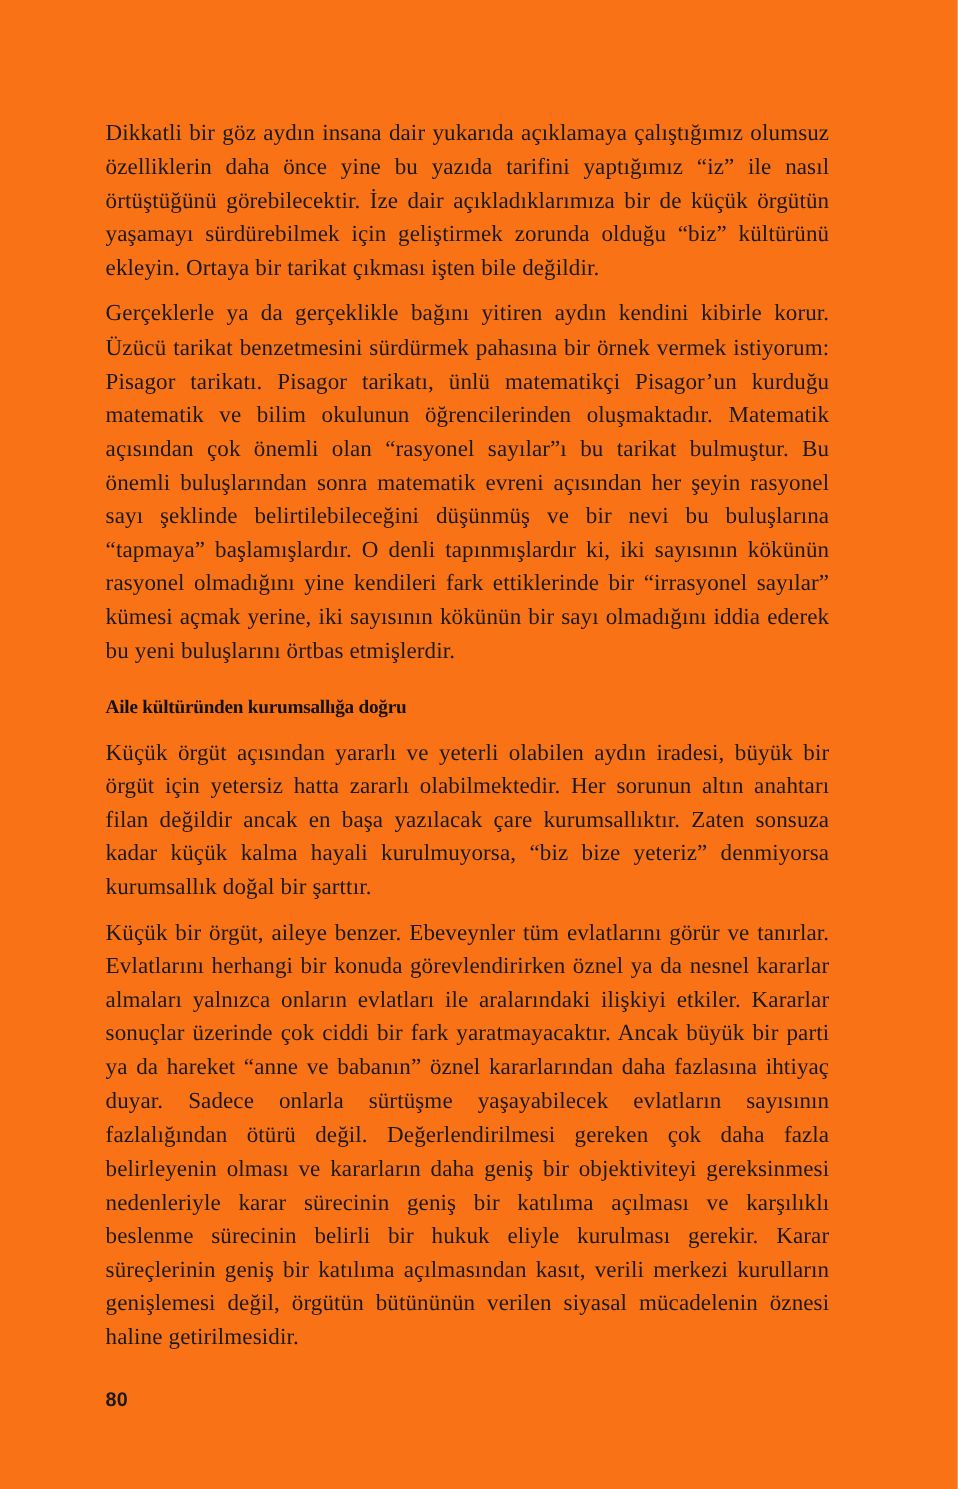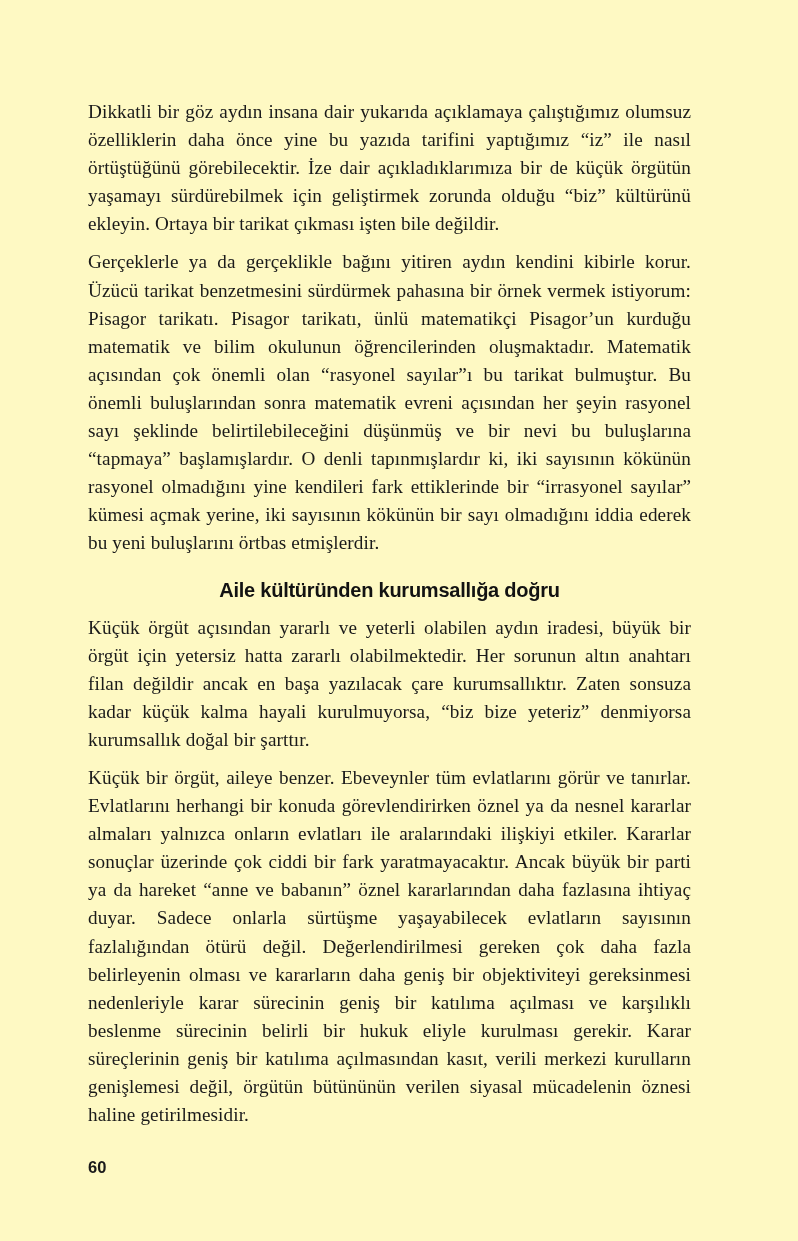--- a/index.html
+++ b/index.html
@@ -18,21 +18,21 @@
     color: #1a1a1a;
     -webkit-font-smoothing: antialiased;
   }
 
   .page {
     position: absolute;
     left: 0;
     top: 0;
     width: 798px;
     height: 1241px;
-    background: #fef9c3;
+    background: #f97316;
   }
 
   .content {
     position: absolute;
     left: 88px;
     top: 98px;
     width: 603px;
   }
 
   p.body-para {
@@ -44,28 +44,27 @@
     letter-spacing: 0.005em;
     word-spacing: 0.004em;
     hyphens: none;
   }
 
   p.body-para:last-of-type {
     margin-bottom: 16px;
   }
 
   h2.section-heading {
-    font-family: Liberation Sans, sans-serif;
-    font-size: 20px;
+    font-family: Liberation Serif, serif;
+    font-size: 16px;
     font-weight: bold;
     line-height: 26px;
     margin: 19px 0 11px 0;
     letter-spacing: -0.012em;
     color: #121212;
-    text-align: center;
   }
 
   .folio {
     position: absolute;
     left: 88px;
     top: 1158px;
     font-family: "Liberation Sans", "DejaVu Sans", sans-serif;
     font-size: 16.5px;
     font-weight: bold;
     color: #1a1a1a;
@@ -84,15 +83,15 @@
     <p class="body-para">Gerçeklerle ya da gerçeklikle bağını yitiren aydın kendini kibirle korur. Üzücü tarikat benzetmesini sürdürmek pahasına bir örnek vermek istiyorum: Pisagor tarikatı. Pisagor tarikatı, ünlü matematikçi Pisagor’un kurduğu matematik ve bilim okulunun öğrencilerinden oluşmaktadır. Matematik açısından çok önemli olan “rasyonel sayılar”ı bu tarikat bulmuştur.  Bu önemli buluşlarından sonra matematik evreni açısından her şeyin rasyonel sayı şeklinde belirtilebileceğini düşünmüş ve bir nevi bu buluşlarına “tapmaya” başlamışlardır. O denli tapınmışlardır ki, iki sayısının kökünün rasyonel olmadığını yine kendileri fark ettiklerinde bir “irrasyonel sayılar” kümesi açmak yerine, iki sayısının kökünün bir sayı olmadığını iddia ederek bu yeni buluşlarını örtbas etmişlerdir.</p>
 
     <h2 class="section-heading">Aile kültüründen kurumsallığa doğru</h2>
 
     <p class="body-para">Küçük örgüt açısından yararlı ve yeterli olabilen aydın iradesi, büyük bir örgüt için yetersiz hatta zararlı olabilmektedir. Her sorunun altın anahtarı filan değildir ancak en başa yazılacak çare kurumsallıktır. Zaten sonsuza kadar küçük kalma hayali kurulmuyorsa, “biz bize yeteriz” denmiyorsa kurumsallık doğal bir şarttır.</p>
 
     <p class="body-para">Küçük bir örgüt, aileye benzer. Ebeveynler tüm evlatlarını görür ve tanırlar. Evlatlarını herhangi bir konuda görevlendirirken öznel ya da nesnel kararlar almaları yalnızca onların evlatları ile aralarındaki ilişkiyi etkiler. Kararlar sonuçlar üzerinde çok ciddi bir fark yaratmayacaktır. Ancak büyük bir parti ya da hareket “anne ve babanın” öznel kararlarından daha fazlasına ihtiyaç duyar. Sadece onlarla sürtüşme yaşayabilecek evlatların sayısının fazlalığından ötürü değil. Değerlendirilmesi gereken çok daha fazla belirleyenin olması ve kararların daha geniş bir objektiviteyi gereksinmesi nedenleriyle karar sürecinin geniş bir katılıma açılması ve karşılıklı beslenme sürecinin belirli bir hukuk eliyle kurulması gerekir. Karar süreçlerinin geniş bir katılıma açılmasından kasıt, verili merkezi kurulların genişlemesi değil, örgütün bütününün verilen siyasal mücadelenin öznesi haline getirilmesidir.</p>
 
   </div>
 
-  <div class="folio">60</div>
+  <div class="folio">80</div>
 
 </div>
 
 </body></html>

